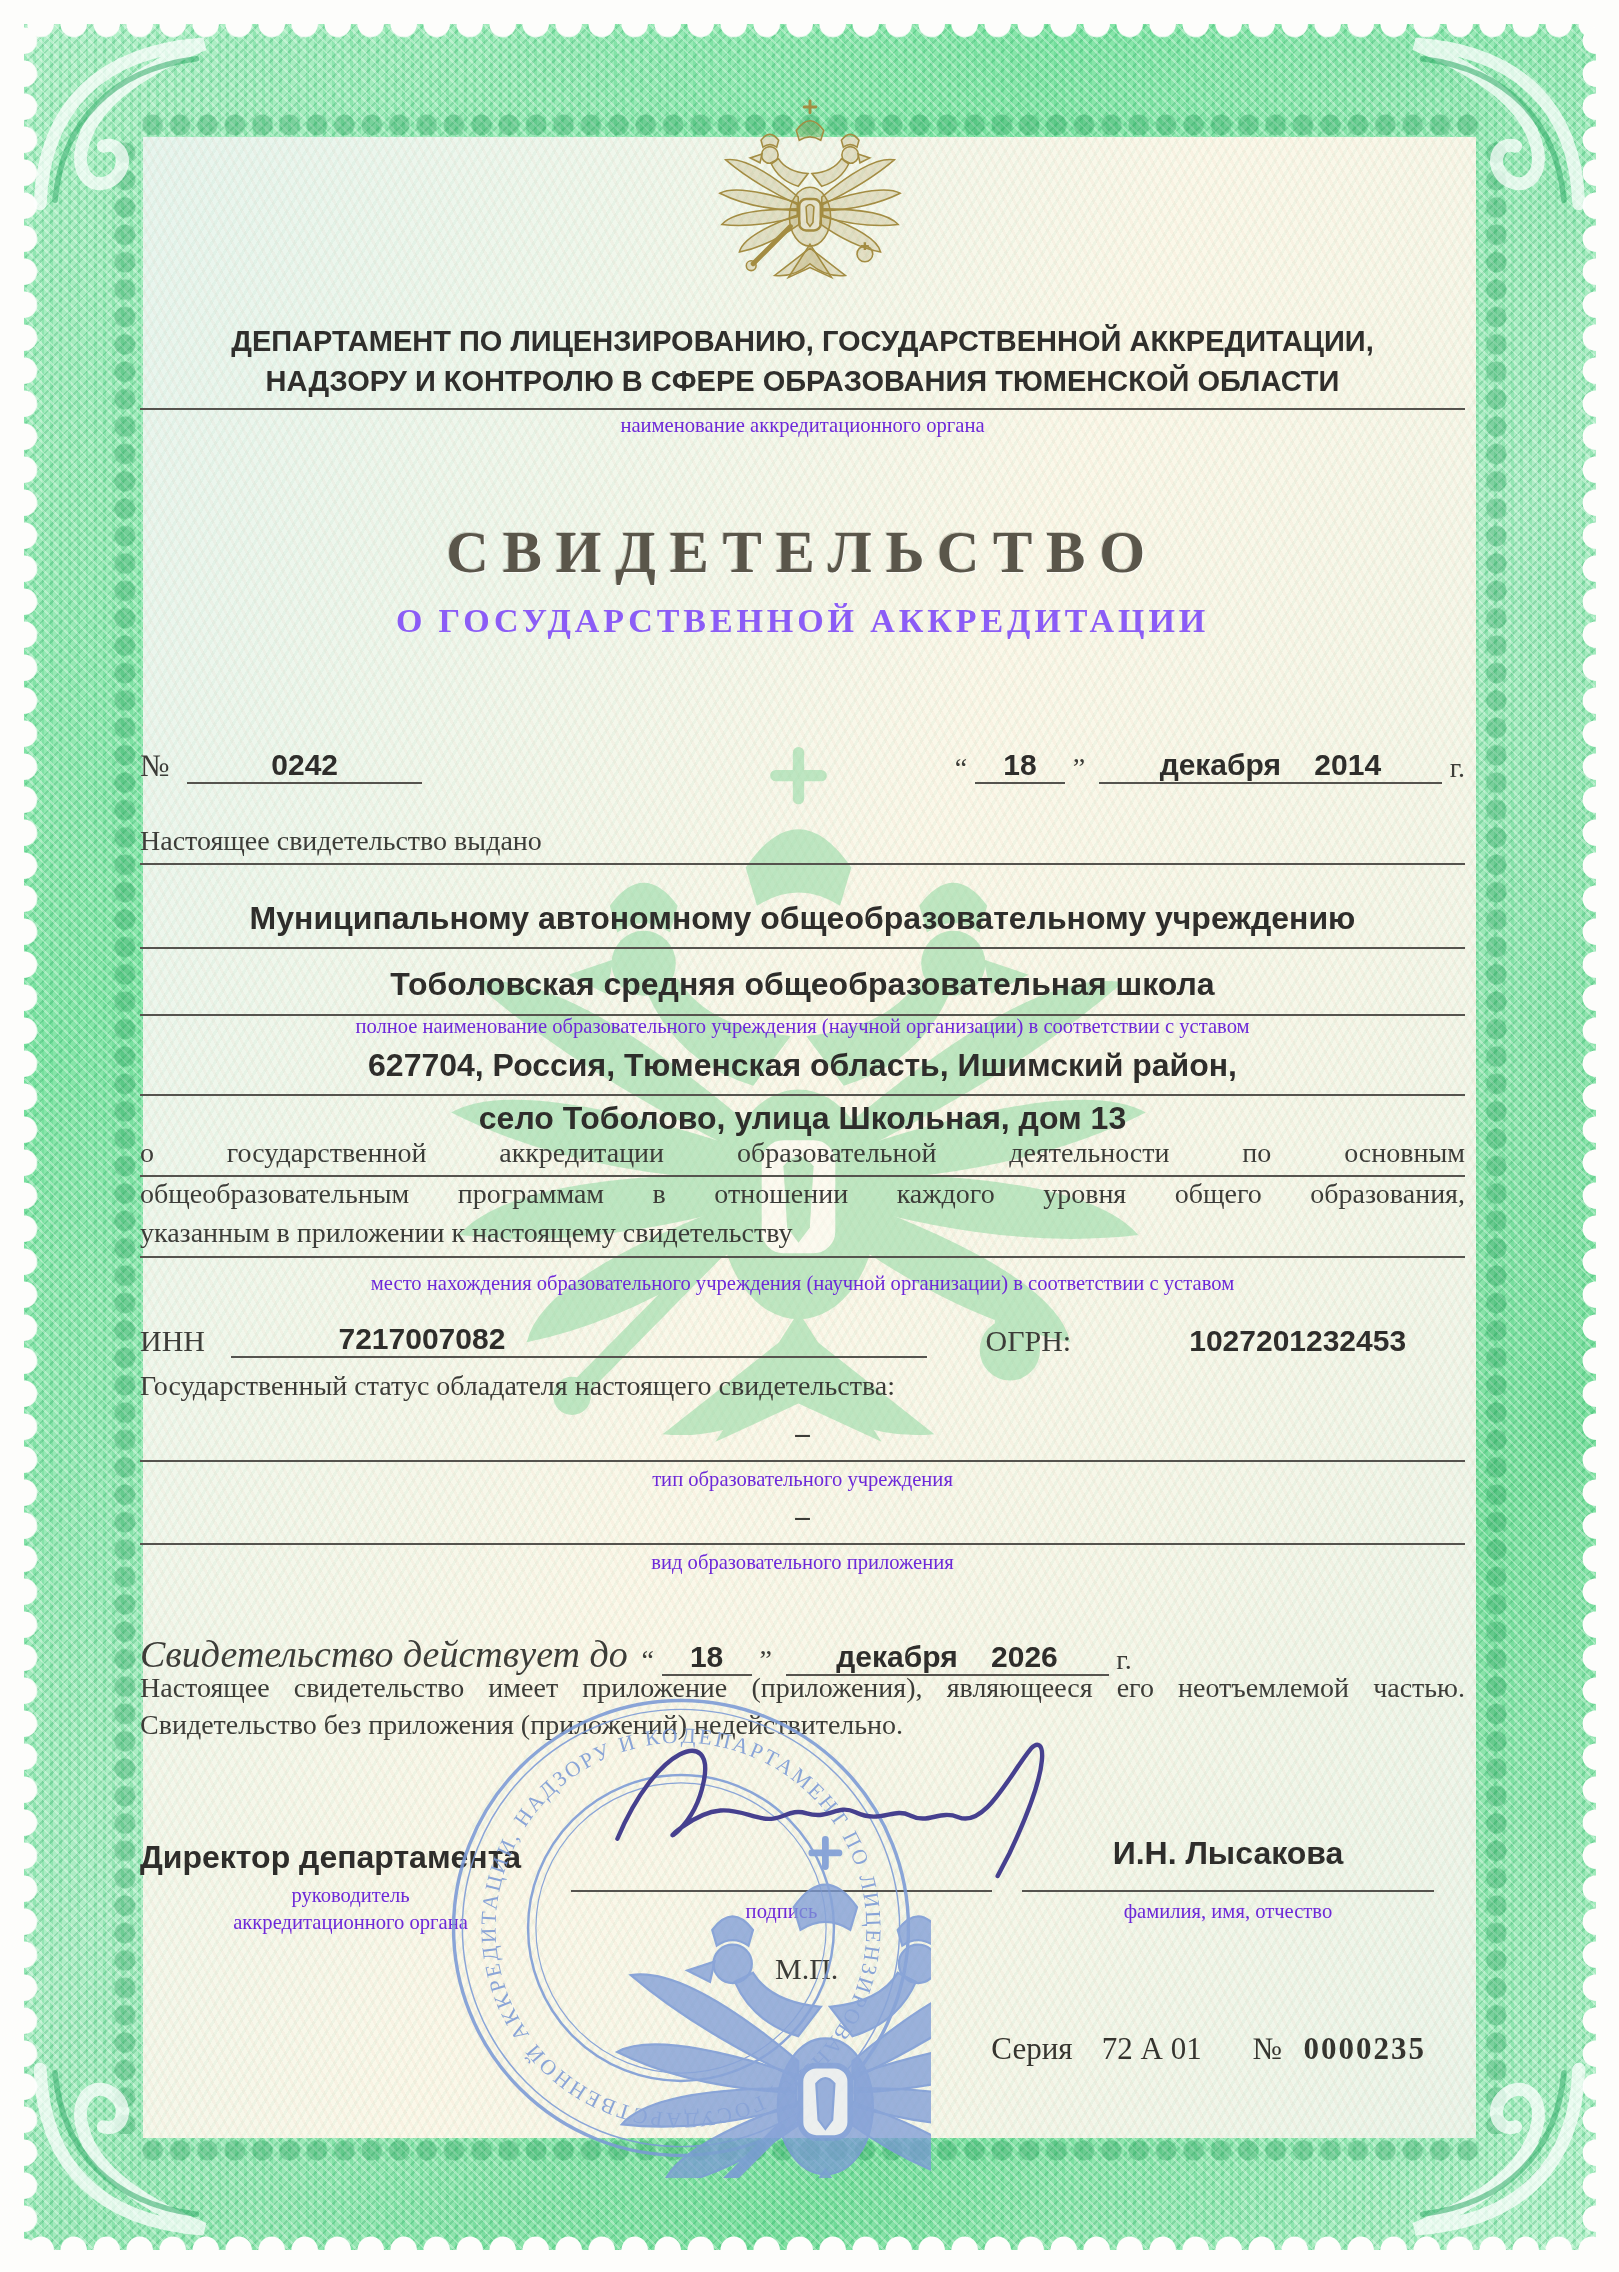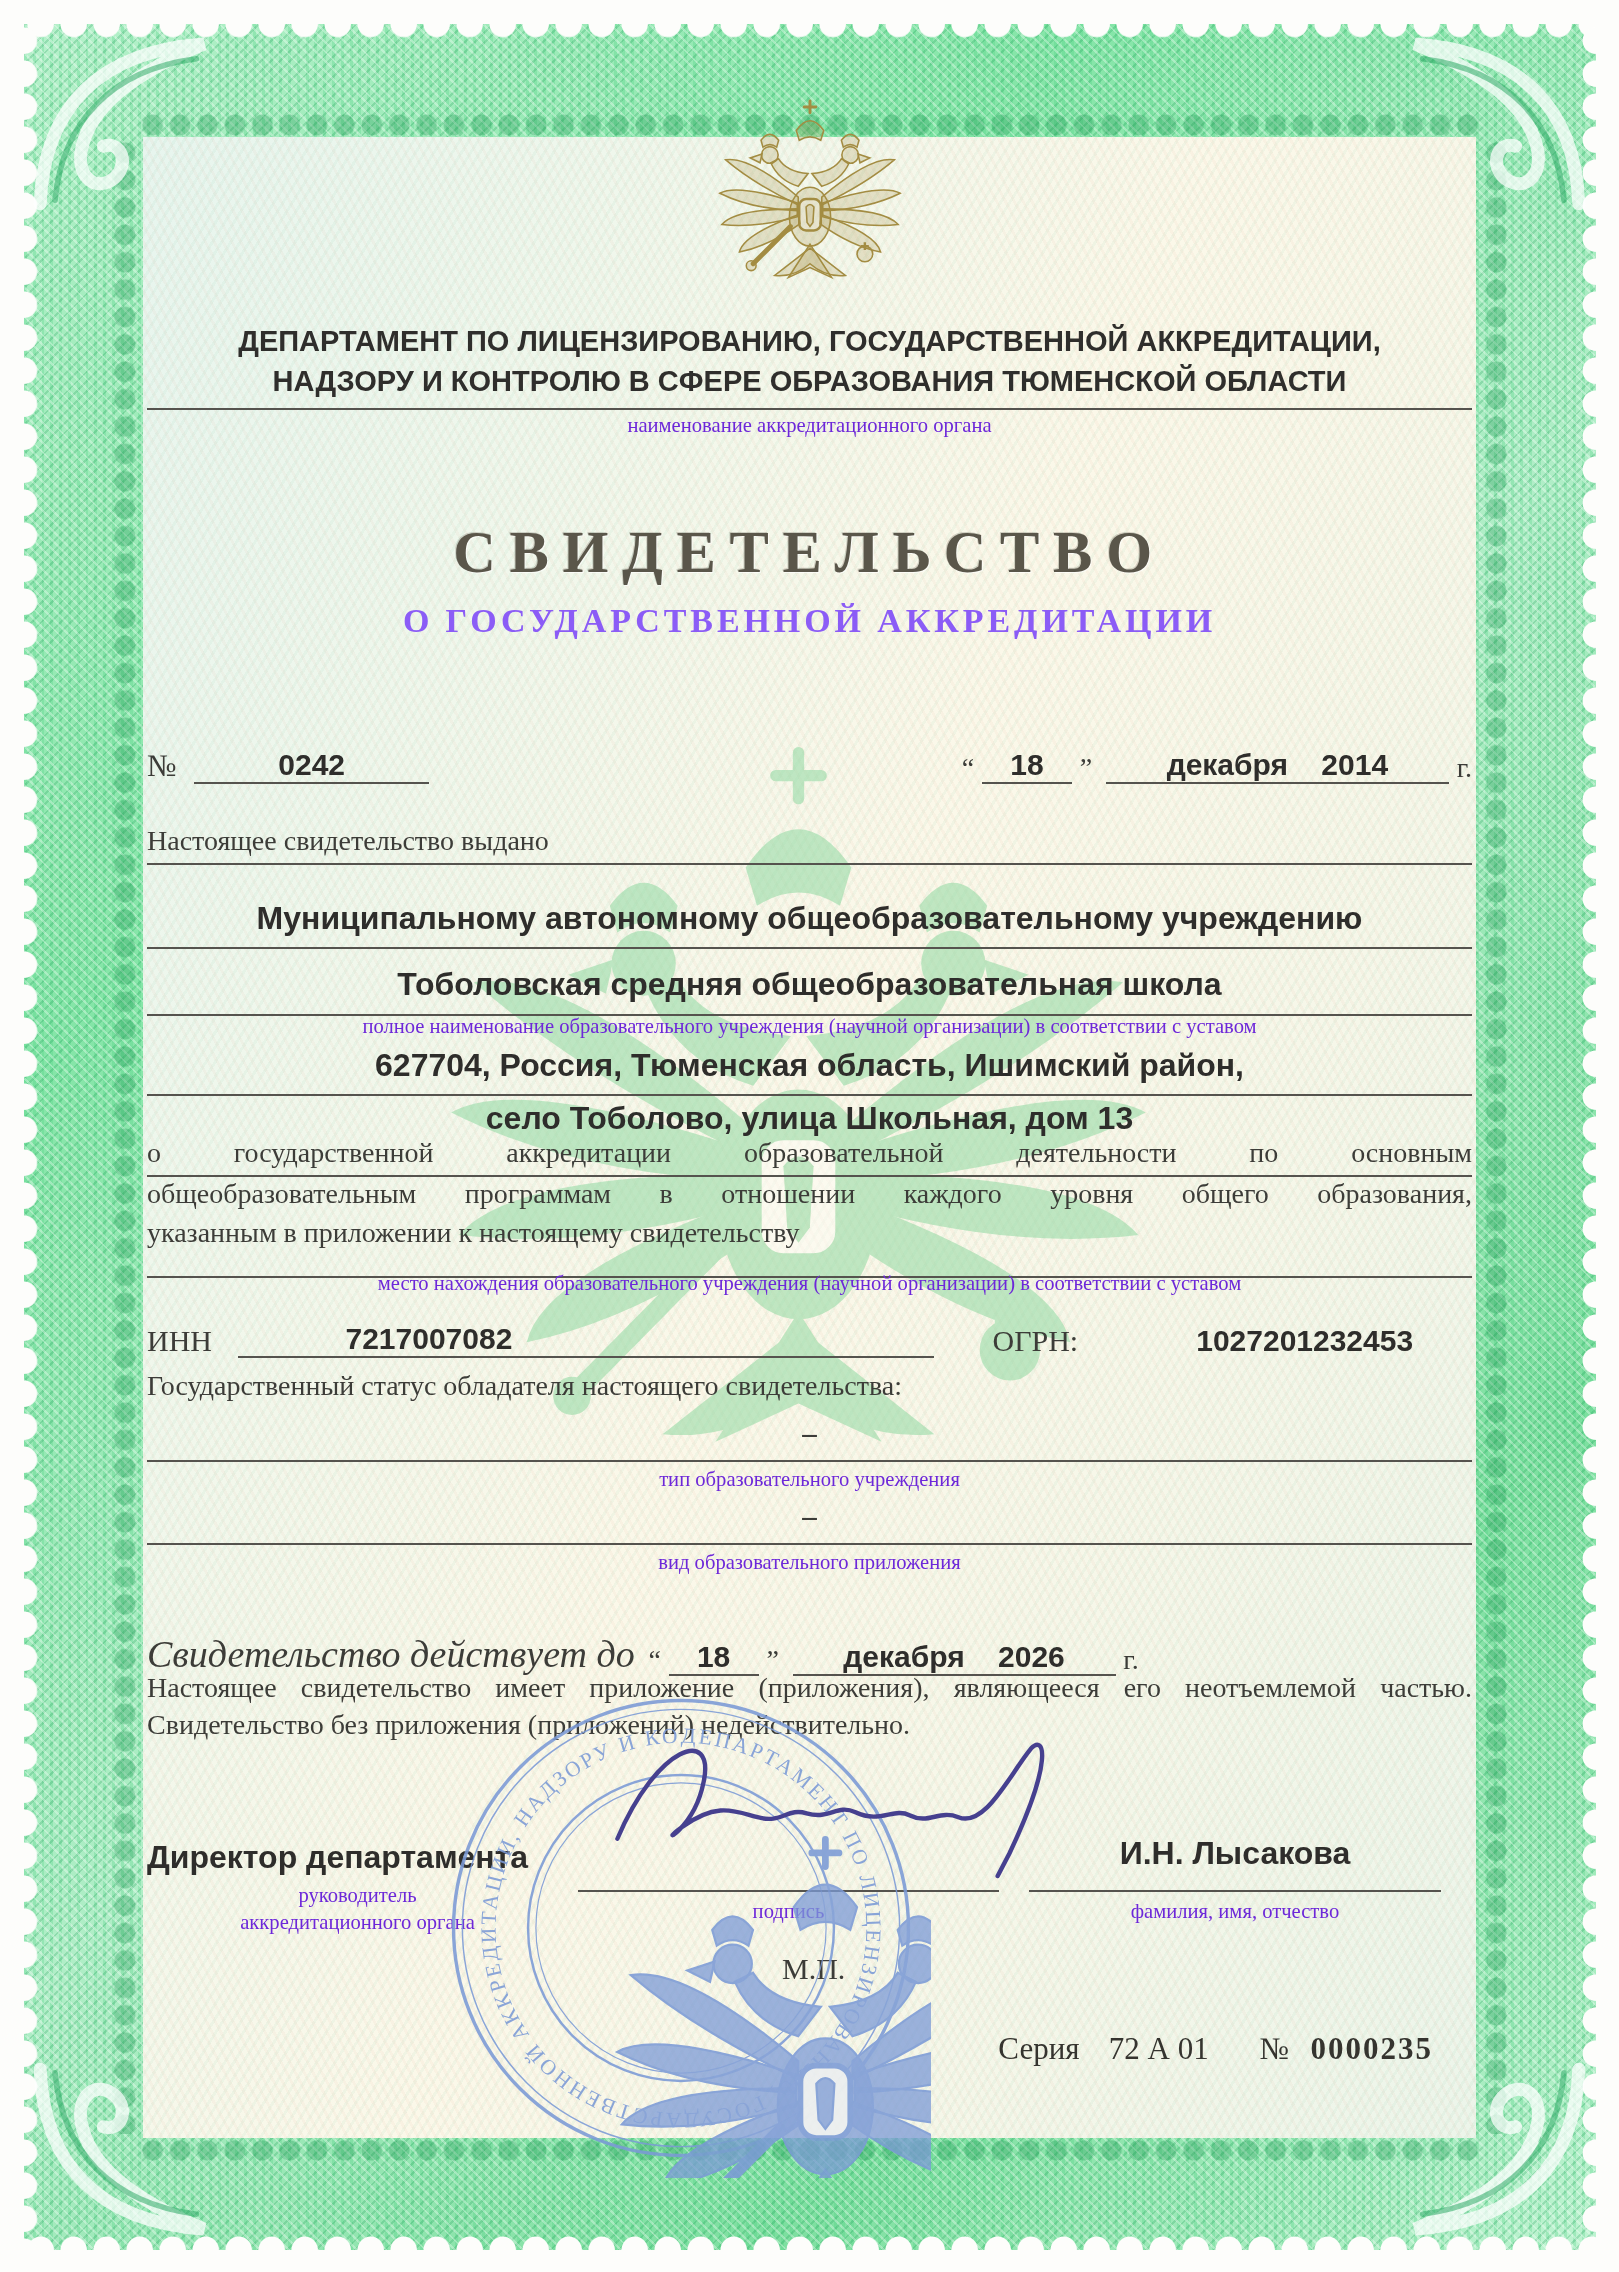--- a/index.html
+++ b/index.html
@@ -39,21 +39,21 @@
   
   .paper{position:absolute;inset:137px 143px 135px 143px;z-index:1;
     background:
       repeating-linear-gradient(62deg, rgba(214,126,96,.05) 0 2.9px, rgba(0,0,0,0) 2.9px 7.8px),
       repeating-linear-gradient(-58deg, rgba(110,190,150,.07) 0 2.9px, rgba(0,0,0,0) 2.9px 7.8px),
       linear-gradient(112deg,#e7f5ee 0%,#eff7ec 22%,#fbf8e9 50%,#f6f7e9 72%,#ecf5ea 100%);}
   
   .watermark{position:absolute;left:421px;top:745px;width:755px;height:804px;color:#90d9a2;opacity:.55;z-index:1;}
   .gold-emblem{position:absolute;left:712px;top:94px;width:196px;height:216px;color:#a38c42;z-index:2;}
   
-  .content{position:absolute;left:147px;top:0;width:1325px;height:100%;z-index:5;}
+  .content{position:absolute;left:140px;top:0;width:1325px;height:100%;z-index:5;}
   .row{position:absolute;left:0;right:0;}
   .b{font-weight:bold;}
   .center{text-align:center;}
   .ul{border-bottom:2px solid #55534e;}
   .caption{font-size:20.6px;color:#6d28d9;text-align:center;}
   .serif28{font-size:28px;}
   .val{font-family:"Liberation Sans",sans-serif;font-weight:bold;font-size:30px;color:#2e2d2b;}
   .hdr{font-family:"Liberation Sans",sans-serif;font-weight:bold;font-size:29px;color:#2f2e2c;
        letter-spacing:0px;text-align:center;line-height:1.28;}
   .title{font-size:59px;font-weight:bold;letter-spacing:13.7px;color:#5a564a;text-align:center;
@@ -165,21 +165,21 @@
 
     <div class="row ul val center" style="top:900px;padding-bottom:9.8px;font-size:32px;">Муниципальному автономному общеобразовательному учреждению</div>
     <div class="row ul val center" style="top:966px;padding-bottom:11px;font-size:32px;">Тоболовская средняя общеобразовательная школа</div>
     <div class="row caption" style="top:1015px;">полное наименование образовательного учреждения (научной организации) в соответствии с уставом</div>
 
     <div class="row ul val center" style="top:1047px;padding-bottom:9.8px;font-size:32px;">627704, Россия, Тюменская область, Ишимский район,</div>
     <div class="row val center" style="top:1100px;font-size:32px;">село Тоболово, улица Школьная, дом 13</div>
 
     <div class="row ul serif28 jst" style="top:1137px;padding-bottom:5.9px;">о государственной аккредитации образовательной деятельности по основным</div>
     <div class="row serif28 jst" style="top:1178px;">общеобразовательным программам в отношении каждого уровня общего образования,</div>
-    <div class="row ul serif28" style="top:1217px;padding-bottom:27px;">указанным в приложении к настоящему свидетельству</div>
+    <div class="row ul serif28" style="top:1217px;padding-bottom:7px;">указанным в приложении к настоящему свидетельству</div>
     <div class="row caption" style="top:1272px;">место нахождения образовательного учреждения (научной организации) в соответствии с уставом</div>
 
     <div class="row flex" style="top:1309px;height:49px;">
       <span class="serif28" style="font-size:30px;">ИНН</span>
       <span class="ul val" style="width:588px;margin-left:25.5px;padding-left:108px;">7217007082</span>
       <span class="serif28" style="font-size:30px;margin-left:59px;">ОГРН:</span>
       <span class="val" style="margin-left:118px;">1027201232453</span>
     </div>
 
     <div class="row serif28" style="top:1370px;">Государственный статус обладателя настоящего свидетельства:</div>

